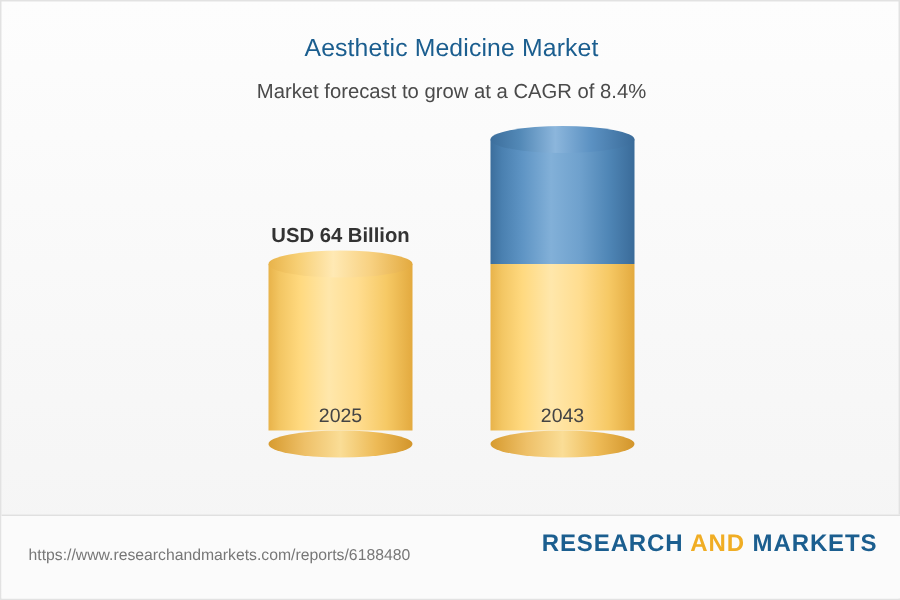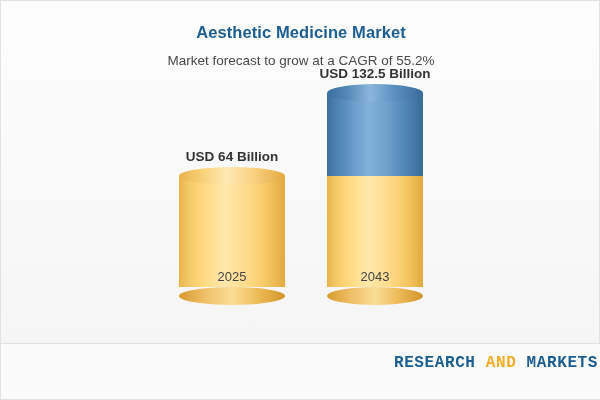--- a/index.html
+++ b/index.html
@@ -21,21 +21,21 @@
     background: linear-gradient(180deg, #fdfdfd 0%, #f4f4f4 100%);
     border: 1px solid #e2e2e2;
   }
   .chart-title {
     position: absolute;
     top: 22px;
     left: 0;
     width: 600px;
     text-align: center;
     font-size: 16.5px;
-    font-weight: bold;
+    font-weight: normal;
     color: #1b5e8f;
     letter-spacing: 0.1px;
   }
   .chart-subtitle {
     position: absolute;
     top: 52px;
     left: 0;
     width: 600px;
     text-align: center;
     font-size: 13.5px;
@@ -130,24 +130,23 @@
   }
   .footer-url {
     position: absolute;
     left: 18px;
     top: 20px;
     font-size: 10.5px;
     color: #777777;
   }
   .brand {
     position: absolute;
-    right: 3px;
+    right: 16px;
     top: 10px;
     text-align: right;
-    font-family: Liberation Mono, monospace;
   }
   .brand-main {
     font-size: 16px;
     font-weight: bold;
     letter-spacing: 0.6px;
     line-height: 18px;
     color: #1b5e8f;
   }
   .brand-main .amp {
     color: #f0ad24;
@@ -158,50 +157,50 @@
     letter-spacing: 0.55px;
     color: #6a6a6a;
   }
 </style>
 </head>
 <body>
 
 <div class="card">
 
   <div class="chart-title">Aesthetic Medicine Market</div>
-  <div class="chart-subtitle">Market forecast to grow at a CAGR of 55.2%</div>
+  <div class="chart-subtitle">Market forecast to grow at a CAGR of 8.4%</div>
 
   <div class="plot">
 
     <div class="baseline"></div>
 
-    <div class="bar" style="left:178px; width:96px; height:120px;padding-left:10px;">
+    <div class="bar" style="left:178px; width:96px; height:120px;">
       <div class="bar-label" style="top:-27px;">USD 64 Billion</div>
       <div class="cyl" style="height:120px;">
         <div class="seg seg-body" style="bottom:9px; height:111px;"></div>
         <div class="cap cap-bot-yellow" style="bottom:-9px; height:18px;"></div>
         <div class="cap cap-top-yellow" style="top:-9px; height:18px;"></div>
       </div>
       <div class="axis-label">2025</div>
     </div>
 
     <div class="bar" style="left:326px; width:96px; height:203px;">
-      <div class="bar-label" style="top:-27px;">USD 132.5 Billion</div>
       <div class="cyl" style="height:203px;">
         <div class="seg seg-body" style="bottom:9px; height:111px;"></div>
         <div class="cap cap-bot-yellow" style="bottom:-9px; height:18px;"></div>
         <div class="seg seg-body-blue" style="bottom:120px; height:83px;"></div>
         <div class="cap cap-top-blue" style="top:-9px; height:18px;"></div>
       </div>
       <div class="axis-label">2043</div>
     </div>
 
   </div>
 
   <div class="footer">
+    <div class="footer-url">https://www.researchandmarkets.com/reports/6188480</div>
     <div class="brand">
       <div class="brand-main">
         <span>RESEARCH</span>
         <span class="amp">AND</span>
         <span>MARKETS</span>
       </div>
     </div>
   </div>
 
 </div>

